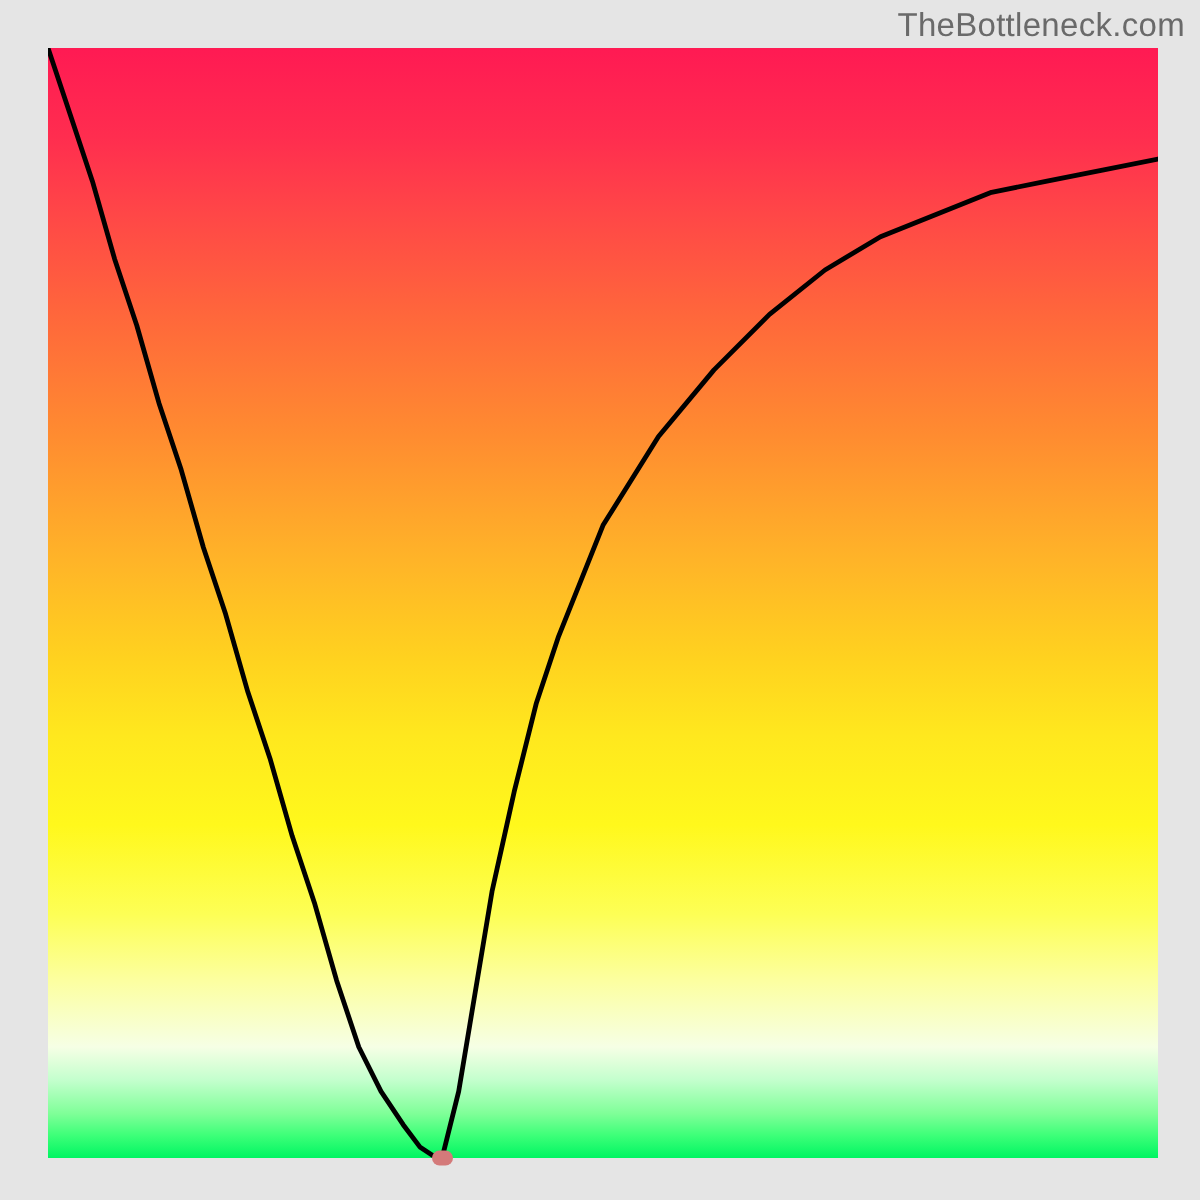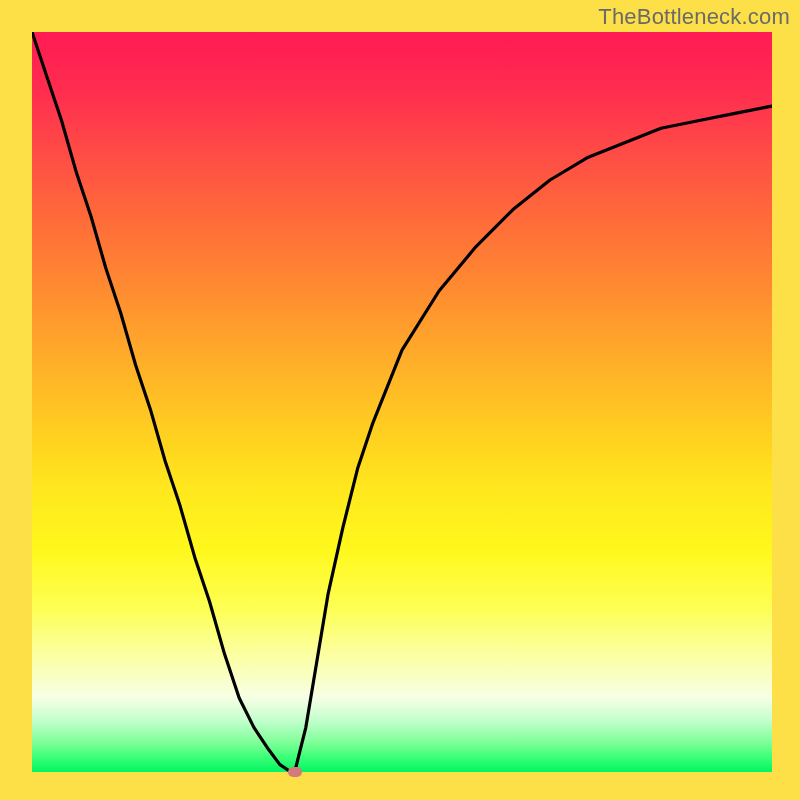--- a/index.html
+++ b/index.html
@@ -7,21 +7,21 @@
     width: 800px;
     height: 800px;
     background: #000;
     overflow: hidden;
     position: relative;
     font-family: Arial, Helvetica, sans-serif;
   }
   .chart-frame {
     position: absolute;
     inset: 0;
-    background: #fde047;
+    background: #e5e5e5;
   }
   .plot-area {
     position: absolute;
     left: 32px;
     top: 32px;
     width: 740px;
     height: 740px;
     background: linear-gradient(to bottom,
       #ff1a53 0%,
       #ff2d4f 8%,

